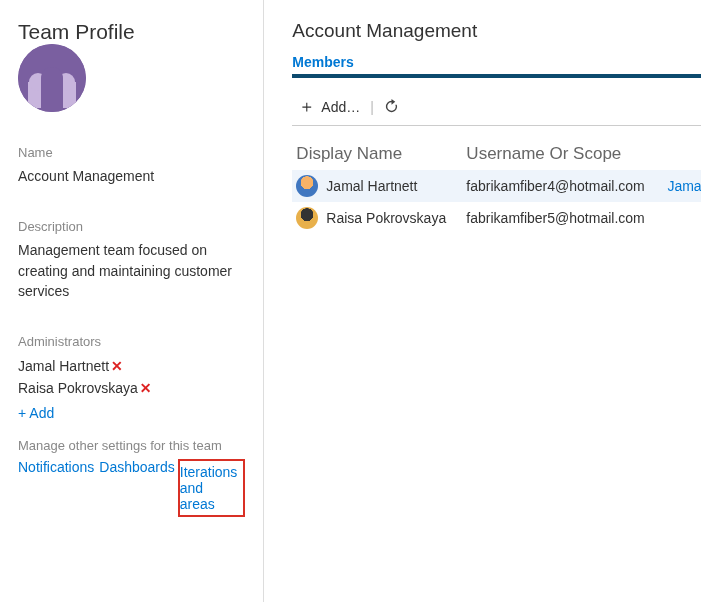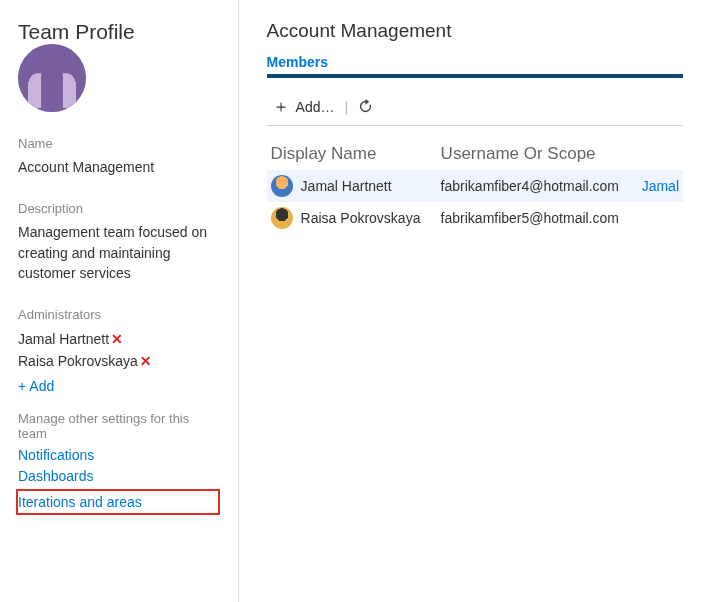--- a/index.html
+++ b/index.html
@@ -32,21 +32,21 @@
       border-radius: 50%;
       background: #7a5fa0;
       position: relative;
       overflow: hidden;
       margin-bottom: 18px;
     }
     .avatar-large svg { width: 100%; height: 100%; }
     .field-label {
       font-size: 13px;
       color: #888;
-      margin-top: 24px;
+      margin-top: 33px;
       margin-bottom: 6px;
     }
     .field-value {
       font-size: 14px;
       color: #333;
       line-height: 1.45;
     }
     .admin-list { margin-top: 4px; }
     .admin-row {
       display: flex;
@@ -63,21 +63,21 @@
     }
     .link {
       color: #0078d4;
       cursor: pointer;
       font-size: 14px;
     }
     .add-link { margin-top: 6px; display: block; }
     .settings-list {
       margin-top: 6px;
       display: flex;
-      flex-direction: column;
+      flex-direction: row;
       gap: 5px;
     }
     .highlight-box {
       border: 2px solid #d93025;
       padding: 3px 6px 3px 0;
       display: inline-block;
       margin-left: -2px;
     }
     
     .main-title {

